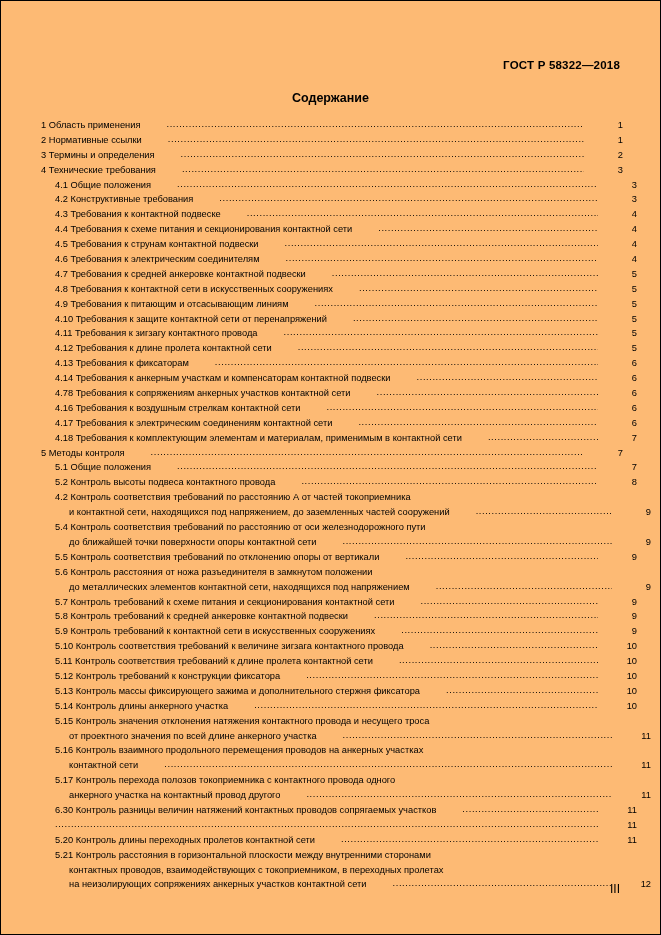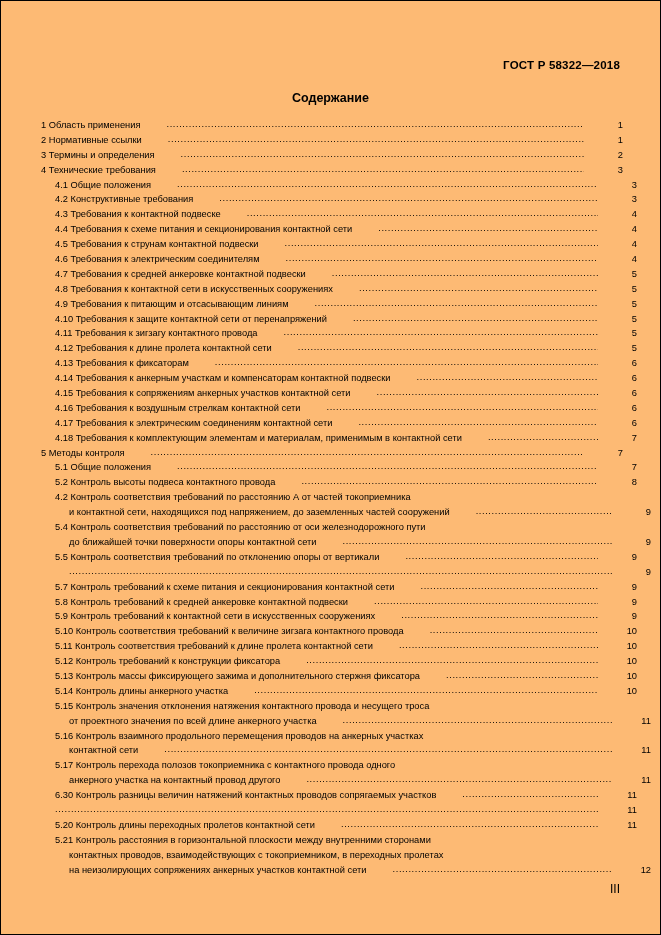--- a/index.html
+++ b/index.html
@@ -185,21 +185,21 @@
         <span class="lbl">4.13 Требования к фиксаторам</span>
         <span class="dots"> ........................................................................................................................................................................................................</span>
         <span class="pg">6</span>
       </div>
       <div class="toc-entry lvl-2">
         <span class="lbl">4.14 Требования к анкерным участкам и компенсаторам контактной подвески</span>
         <span class="dots"> ........................................................................................................................................................................................................</span>
         <span class="pg">6</span>
       </div>
       <div class="toc-entry lvl-2">
-        <span class="lbl">4.15 Требования к сопряжениям анкерных участков контактной сети</span>
+        <span class="lbl">4.78 Требования к сопряжениям анкерных участков контактной сети</span>
         <span class="dots"> ........................................................................................................................................................................................................</span>
         <span class="pg">6</span>
       </div>
       <div class="toc-entry lvl-2">
         <span class="lbl">4.16 Требования к воздушным стрелкам контактной сети</span>
         <span class="dots"> ........................................................................................................................................................................................................</span>
         <span class="pg">6</span>
       </div>
       <div class="toc-entry lvl-2">
         <span class="lbl">4.17 Требования к электрическим соединениям контактной сети</span>
@@ -240,21 +240,25 @@
       <div class="toc-entry cont">
         <span class="lbl">до ближайшей точки поверхности опоры контактной сети</span>
         <span class="dots"> ........................................................................................................................................................................................................</span>
         <span class="pg">9</span>
       </div>
       <div class="toc-entry lvl-2">
         <span class="lbl">5.5 Контроль соответствия требований  по отклонению опоры от вертикали</span>
         <span class="dots"> ........................................................................................................................................................................................................</span>
         <span class="pg">9</span>
       </div>
-      <div class="toc-entry cont">
+      <div class="toc-entry lvl-2">
+        <span class="lbl">5.6 Контроль расстояния от ножа разъединителя в замкнутом положении</span>
+      </div>
+      <div class="toc-entry cont">
+        <span class="lbl">до металлических элементов контактной сети, находящихся под напряжением</span>
         <span class="dots"> ........................................................................................................................................................................................................</span>
         <span class="pg">9</span>
       </div>
       <div class="toc-entry lvl-2">
         <span class="lbl">5.7 Контроль требований к схеме питания и секционирования  контактной сети</span>
         <span class="dots"> ........................................................................................................................................................................................................</span>
         <span class="pg">9</span>
       </div>
       <div class="toc-entry lvl-2">
         <span class="lbl">5.8 Контроль требований к средней анкеровке контактной подвески</span>

